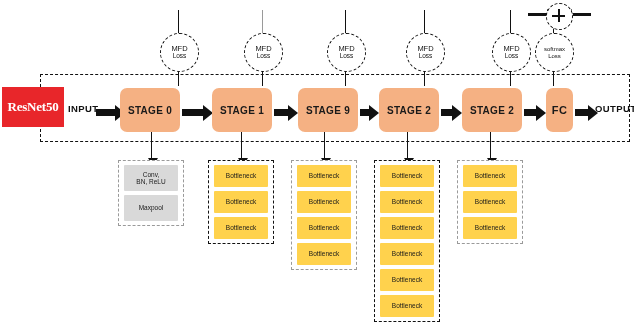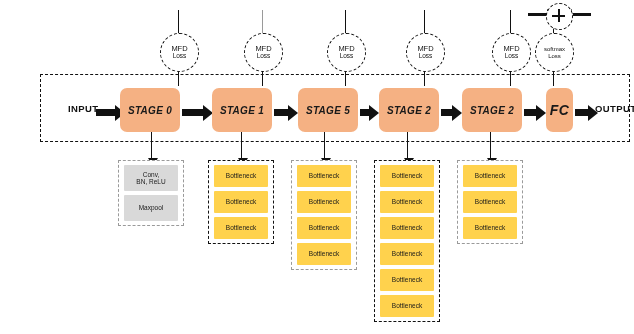--- a/index.html
+++ b/index.html
@@ -101,23 +101,22 @@
     height: 44px;
     background: #F5B183;
     border-radius: 7px;
     display: flex;
     align-items: center;
     justify-content: center;
     font-size: 10px;
     font-weight: bold;
     color: #1a1a1a;
     letter-spacing: 0.3px;
-    font-style: italic;
-  }
-  .stage-box.small { width: 27px; font-size: 14px; }
+  }
+  .stage-box.small { width: 27px; font-size: 11px; }
 
   
   .loss-circle {
     position: absolute;
     width: 37px;
     height: 37px;
     border: 1.4px dashed #111;
     border-radius: 50%;
     display: flex;
     flex-direction: column;
@@ -237,38 +236,39 @@
         <span class="l2">Loss</span>
       </div>
       <div class="loss-circle soft" style="left: 535px; top: 33px;">
         <span class="l1">softmax</span>
         <span class="l2">Loss</span>
       </div>
     </div>
 
   <div id="pipeline-container"></div>
 
+  <div id="resnet-badge">ResNet50</div>
 
   <div class="row-label" style="left:68px;">INPUT</div>
   <div class="row-label" style="left:595px;">OUTPUT</div>
 
   <div id="flow-arrows">
       <div class="block-arrow" style="left: 96px; width: 20px;"></div>
       <div class="block-arrow" style="left: 182px; width: 22px;"></div>
       <div class="block-arrow" style="left: 274px; width: 15px;"></div>
       <div class="block-arrow" style="left: 360px; width: 10px;"></div>
       <div class="block-arrow" style="left: 441px; width: 12px;"></div>
       <div class="block-arrow" style="left: 524px; width: 13px;"></div>
       <div class="block-arrow" style="left: 575px; width: 14px;"></div>
     </div>
 
   <div id="stage-layer">
       <div class="stage-box" style="left: 120px; width: 60px;">STAGE 0</div>
       <div class="stage-box" style="left: 212px; width: 60px;">STAGE 1</div>
-      <div class="stage-box" style="left: 298px; width: 60px;">STAGE 5</div>
+      <div class="stage-box" style="left: 298px; width: 60px;">STAGE 9</div>
       <div class="stage-box" style="left: 379px; width: 60px;">STAGE 2</div>
       <div class="stage-box" style="left: 462px; width: 60px;">STAGE 2</div>
       <div class="stage-box small" style="left: 546px; width: 27px;">FC</div>
     </div>
 
   <div id="down-arrows">
       <div class="vline arrow-down" style="left: 151px; top: 132px; height: 26px;"></div>
       <div class="vline arrow-down" style="left: 241px; top: 132px; height: 26px;"></div>
       <div class="vline arrow-down" style="left: 324px; top: 132px; height: 26px;"></div>
       <div class="vline arrow-down" style="left: 407px; top: 132px; height: 26px;"></div>

